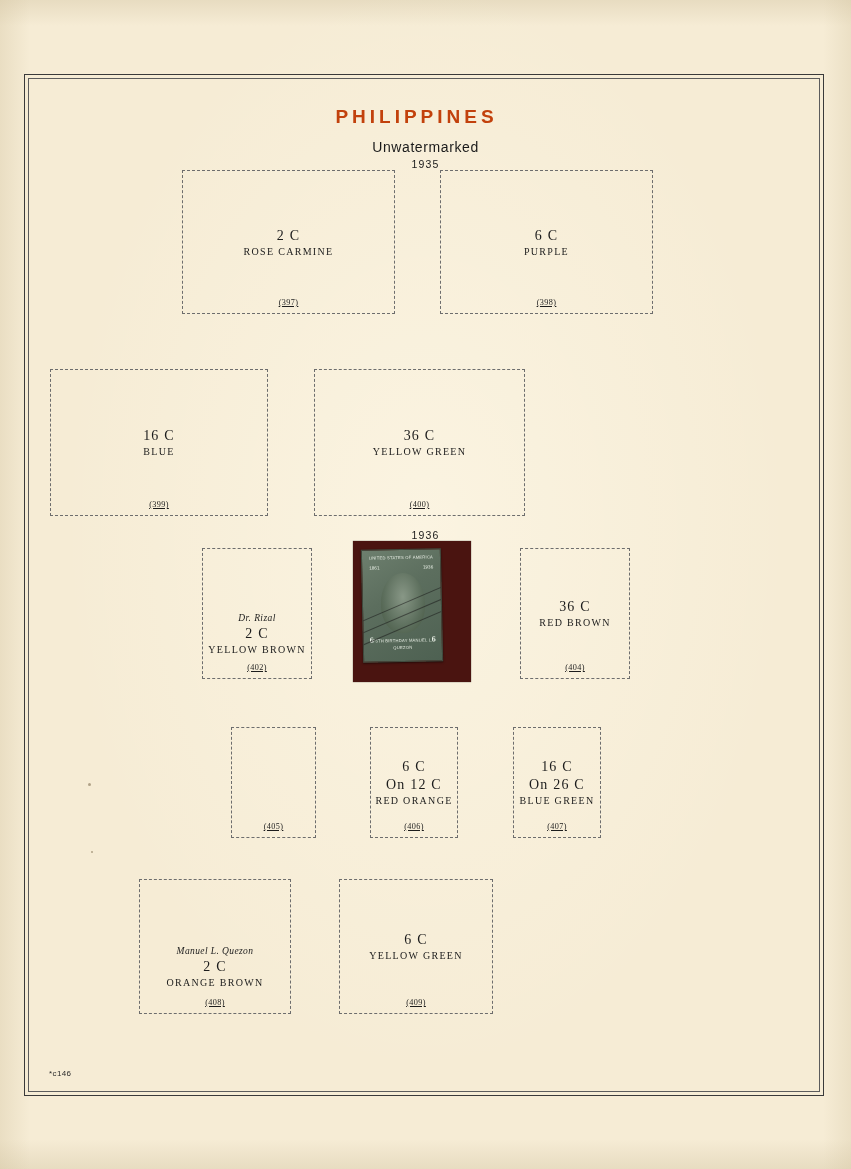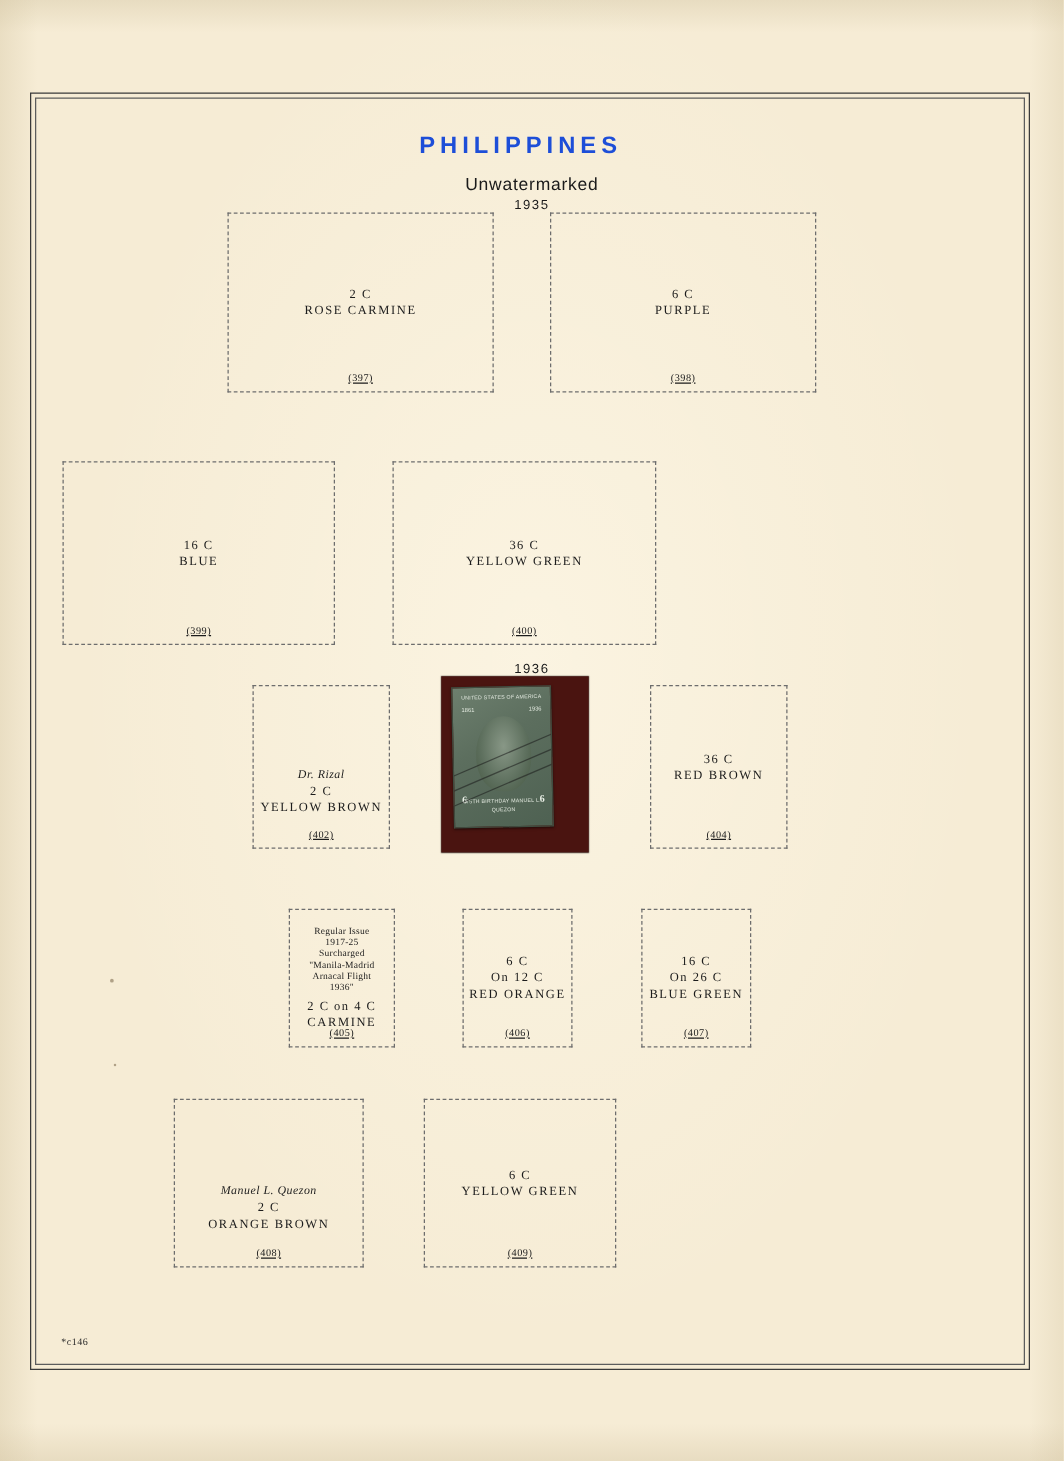--- a/index.html
+++ b/index.html
@@ -53,21 +53,21 @@
   .country-title {
     position: absolute;
     top: 106px;
     left: 0;
     width: 833px;
     text-align: center;
     font-family: "Liberation Sans", sans-serif;
     font-weight: bold;
     font-size: 19px;
     letter-spacing: 4px;
-    color: #1d4ed8;
+    color: #c2410c;
   }
   .subtitle {
     position: absolute;
     top: 139px;
     left: 0;
     width: 851px;
     text-align: center;
     font-family: "Liberation Sans", sans-serif;
     font-size: 14px;
     letter-spacing: 0.6px;
@@ -98,21 +98,21 @@
     font-family: "Liberation Serif", serif;
     color: #1c1c1c;
   }
   .frame .lines {
     display: flex;
     flex-direction: column;
     align-items: center;
     gap: 2px;
   }
   .f-denom {
-    font-size: 10px;
+    font-size: 14px;
     letter-spacing: 1.2px;
   }
   .f-color {
     font-size: 10px;
     letter-spacing: 1.3px;
   }
   .f-name {
     font-size: 9.5px;
     font-style: italic;
     letter-spacing: 0.4px;
@@ -215,21 +215,21 @@
     background: rgba(25,25,25,0.55);
     transform: rotate(-22deg);
   }
   .stamp .cancel.c2 { top: 62px; }
   .stamp .cancel.c3 { top: 74px; }
 
   .footnote {
     position: absolute;
     left: 49px;
     top: 1069px;
-    font-family: Liberation Serif, serif;
+    font-family: Liberation Sans, sans-serif;
     font-size: 8px;
     letter-spacing: 0.4px;
     color: #2a2a2a;
   }
   .spot {
     position: absolute;
     width: 3px;
     height: 3px;
     border-radius: 50%;
     background: rgba(90,70,40,0.45);
@@ -312,30 +312,20 @@
 
   <div class="frame" style="left:520px; top:548px; width:110px; height:131px;">
     <div class="lines">
       <div class="f-denom">36 C</div>
       <div class="f-color">RED BROWN</div>
     </div>
     <div class="f-catno">(404)</div>
   </div>
 
   <div class="frame" style="left:231px; top:727px; width:85px; height:111px;">
-    <div class="lines">
-      <div class="f-note" style="white-space:pre-line;">Regular Issue
-1917-25
-Surcharged
-"Manila-Madrid
-Arnacal Flight
-1936"</div>
-      <div class="f-denom" style="margin-top:3px;">2 C on 4 C</div>
-      <div class="f-color">CARMINE</div>
-    </div>
     <div class="f-catno">(405)</div>
   </div>
 
   <div class="frame" style="left:370px; top:727px; width:88px; height:111px;">
     <div class="lines">
       <div class="f-denom">6 C</div>
       <div class="f-denom">On 12 C</div>
       <div class="f-color">RED ORANGE</div>
     </div>
     <div class="f-catno">(406)</div>

